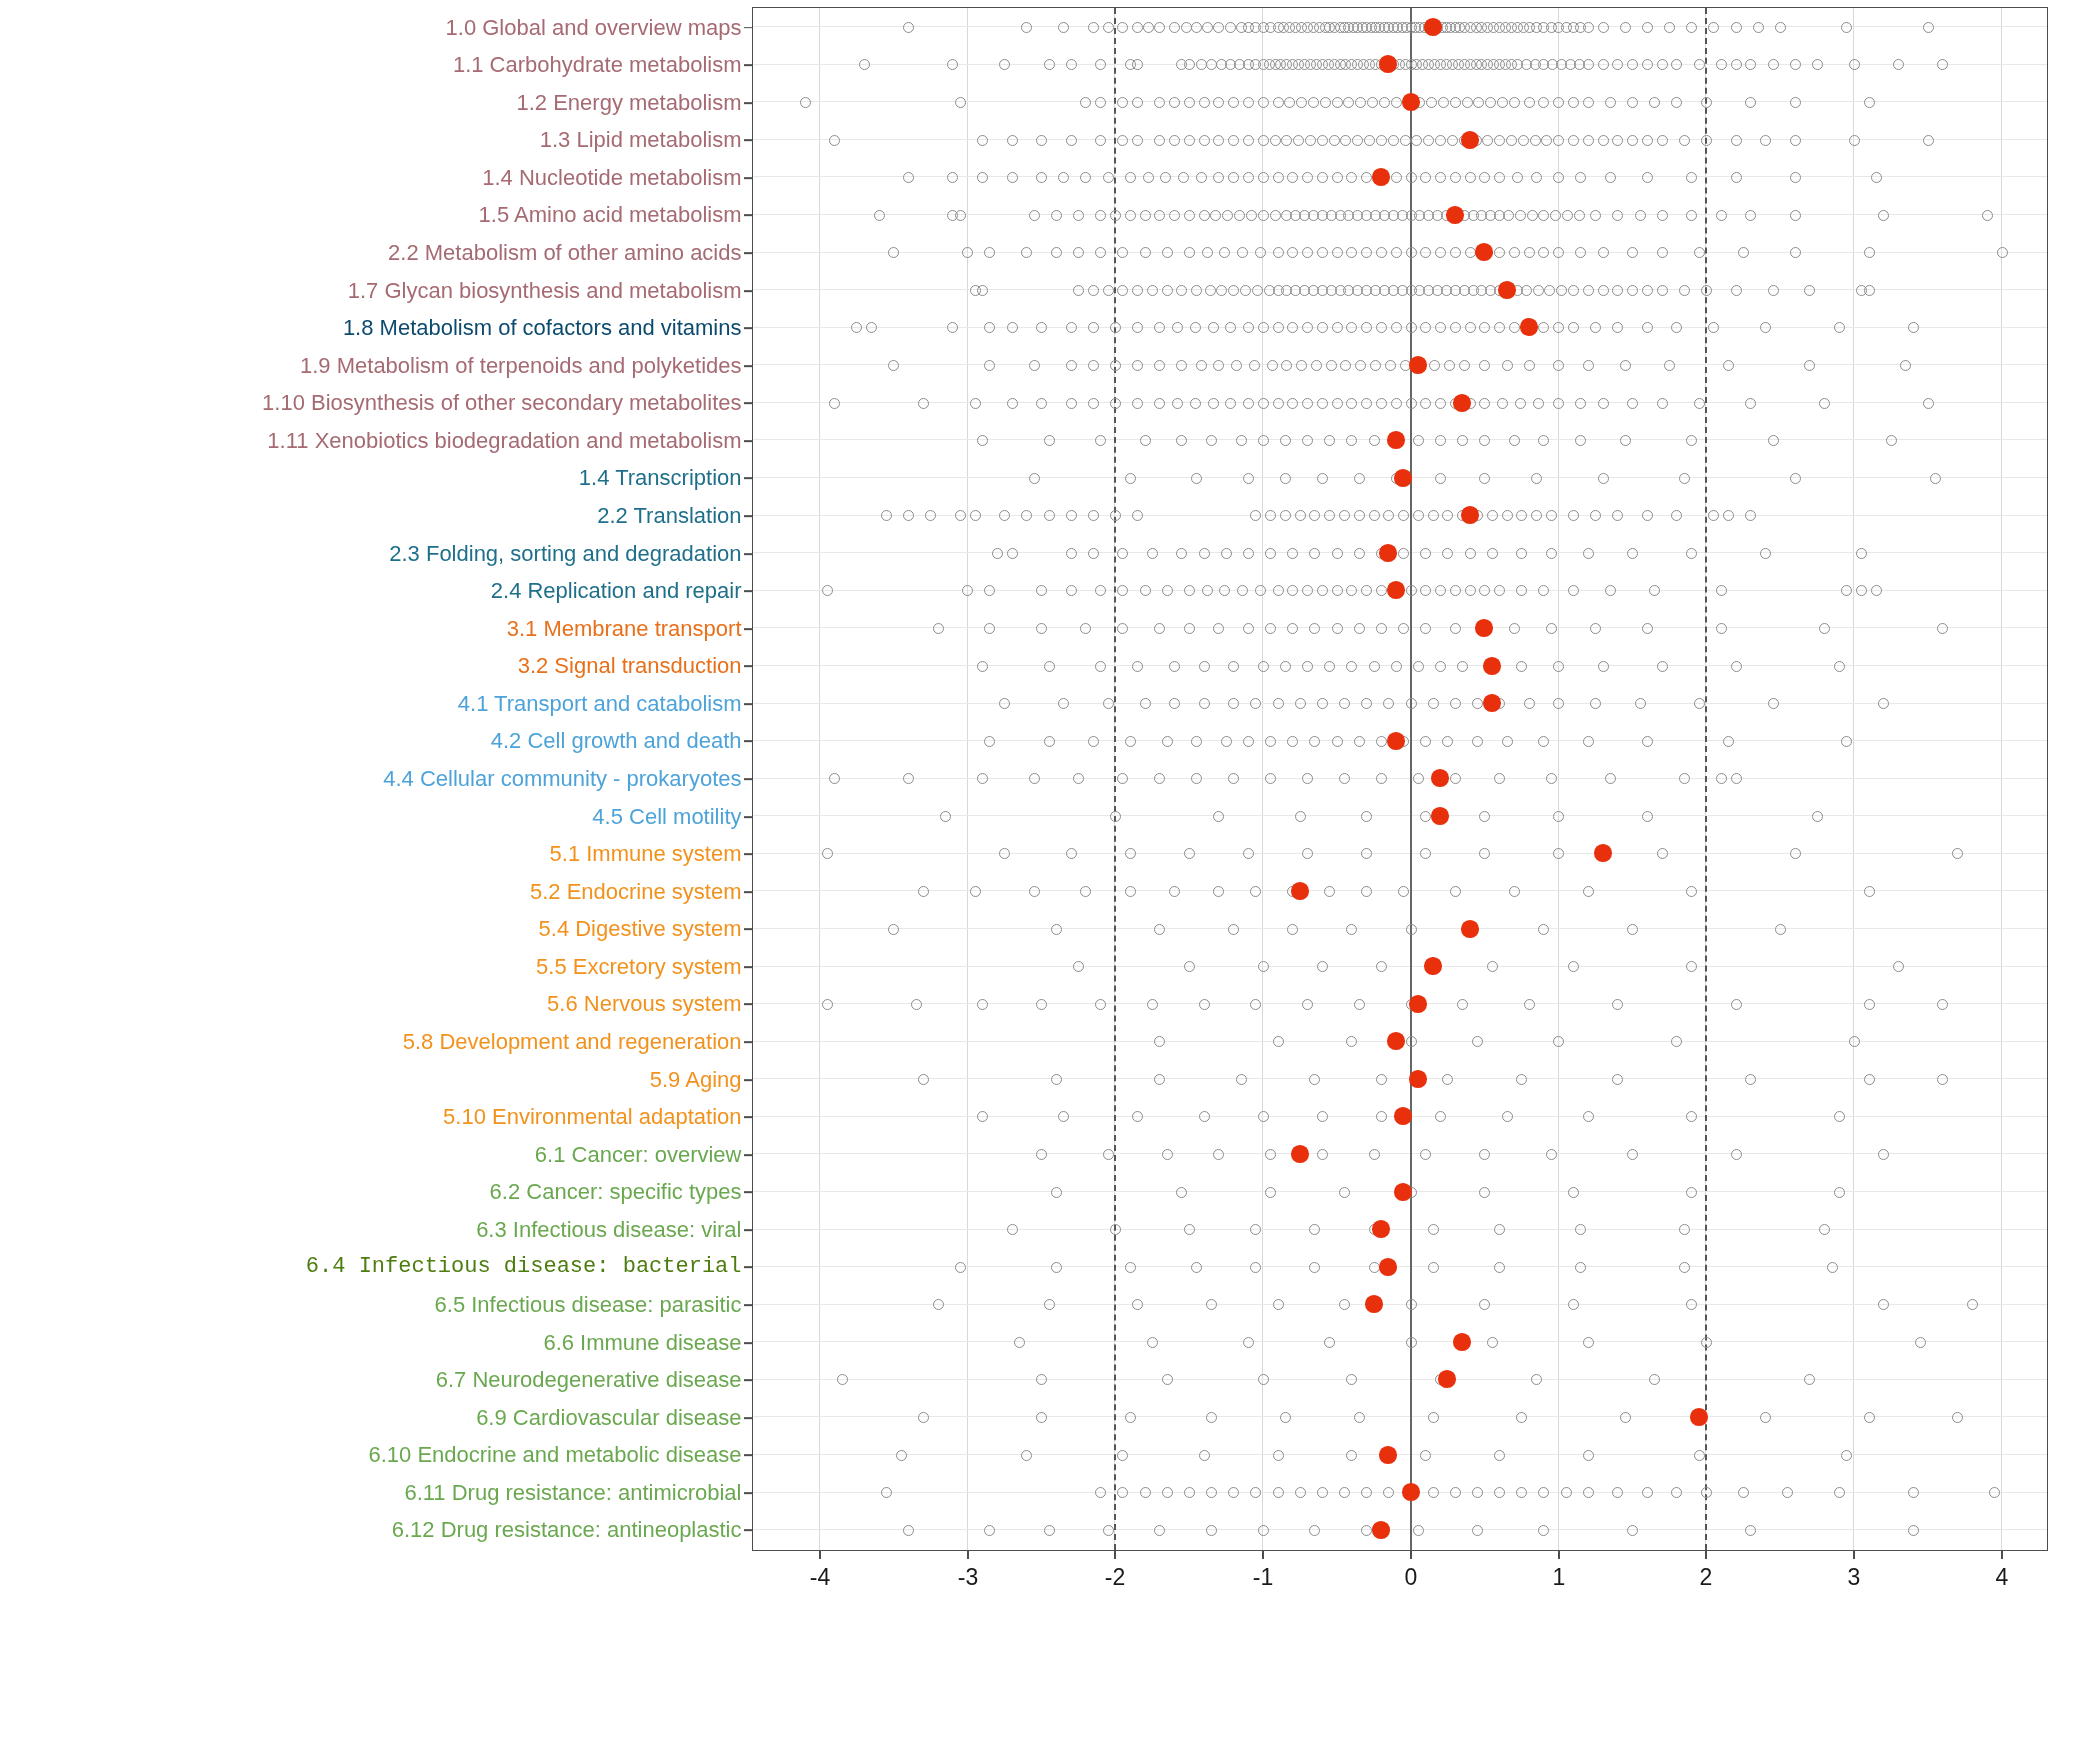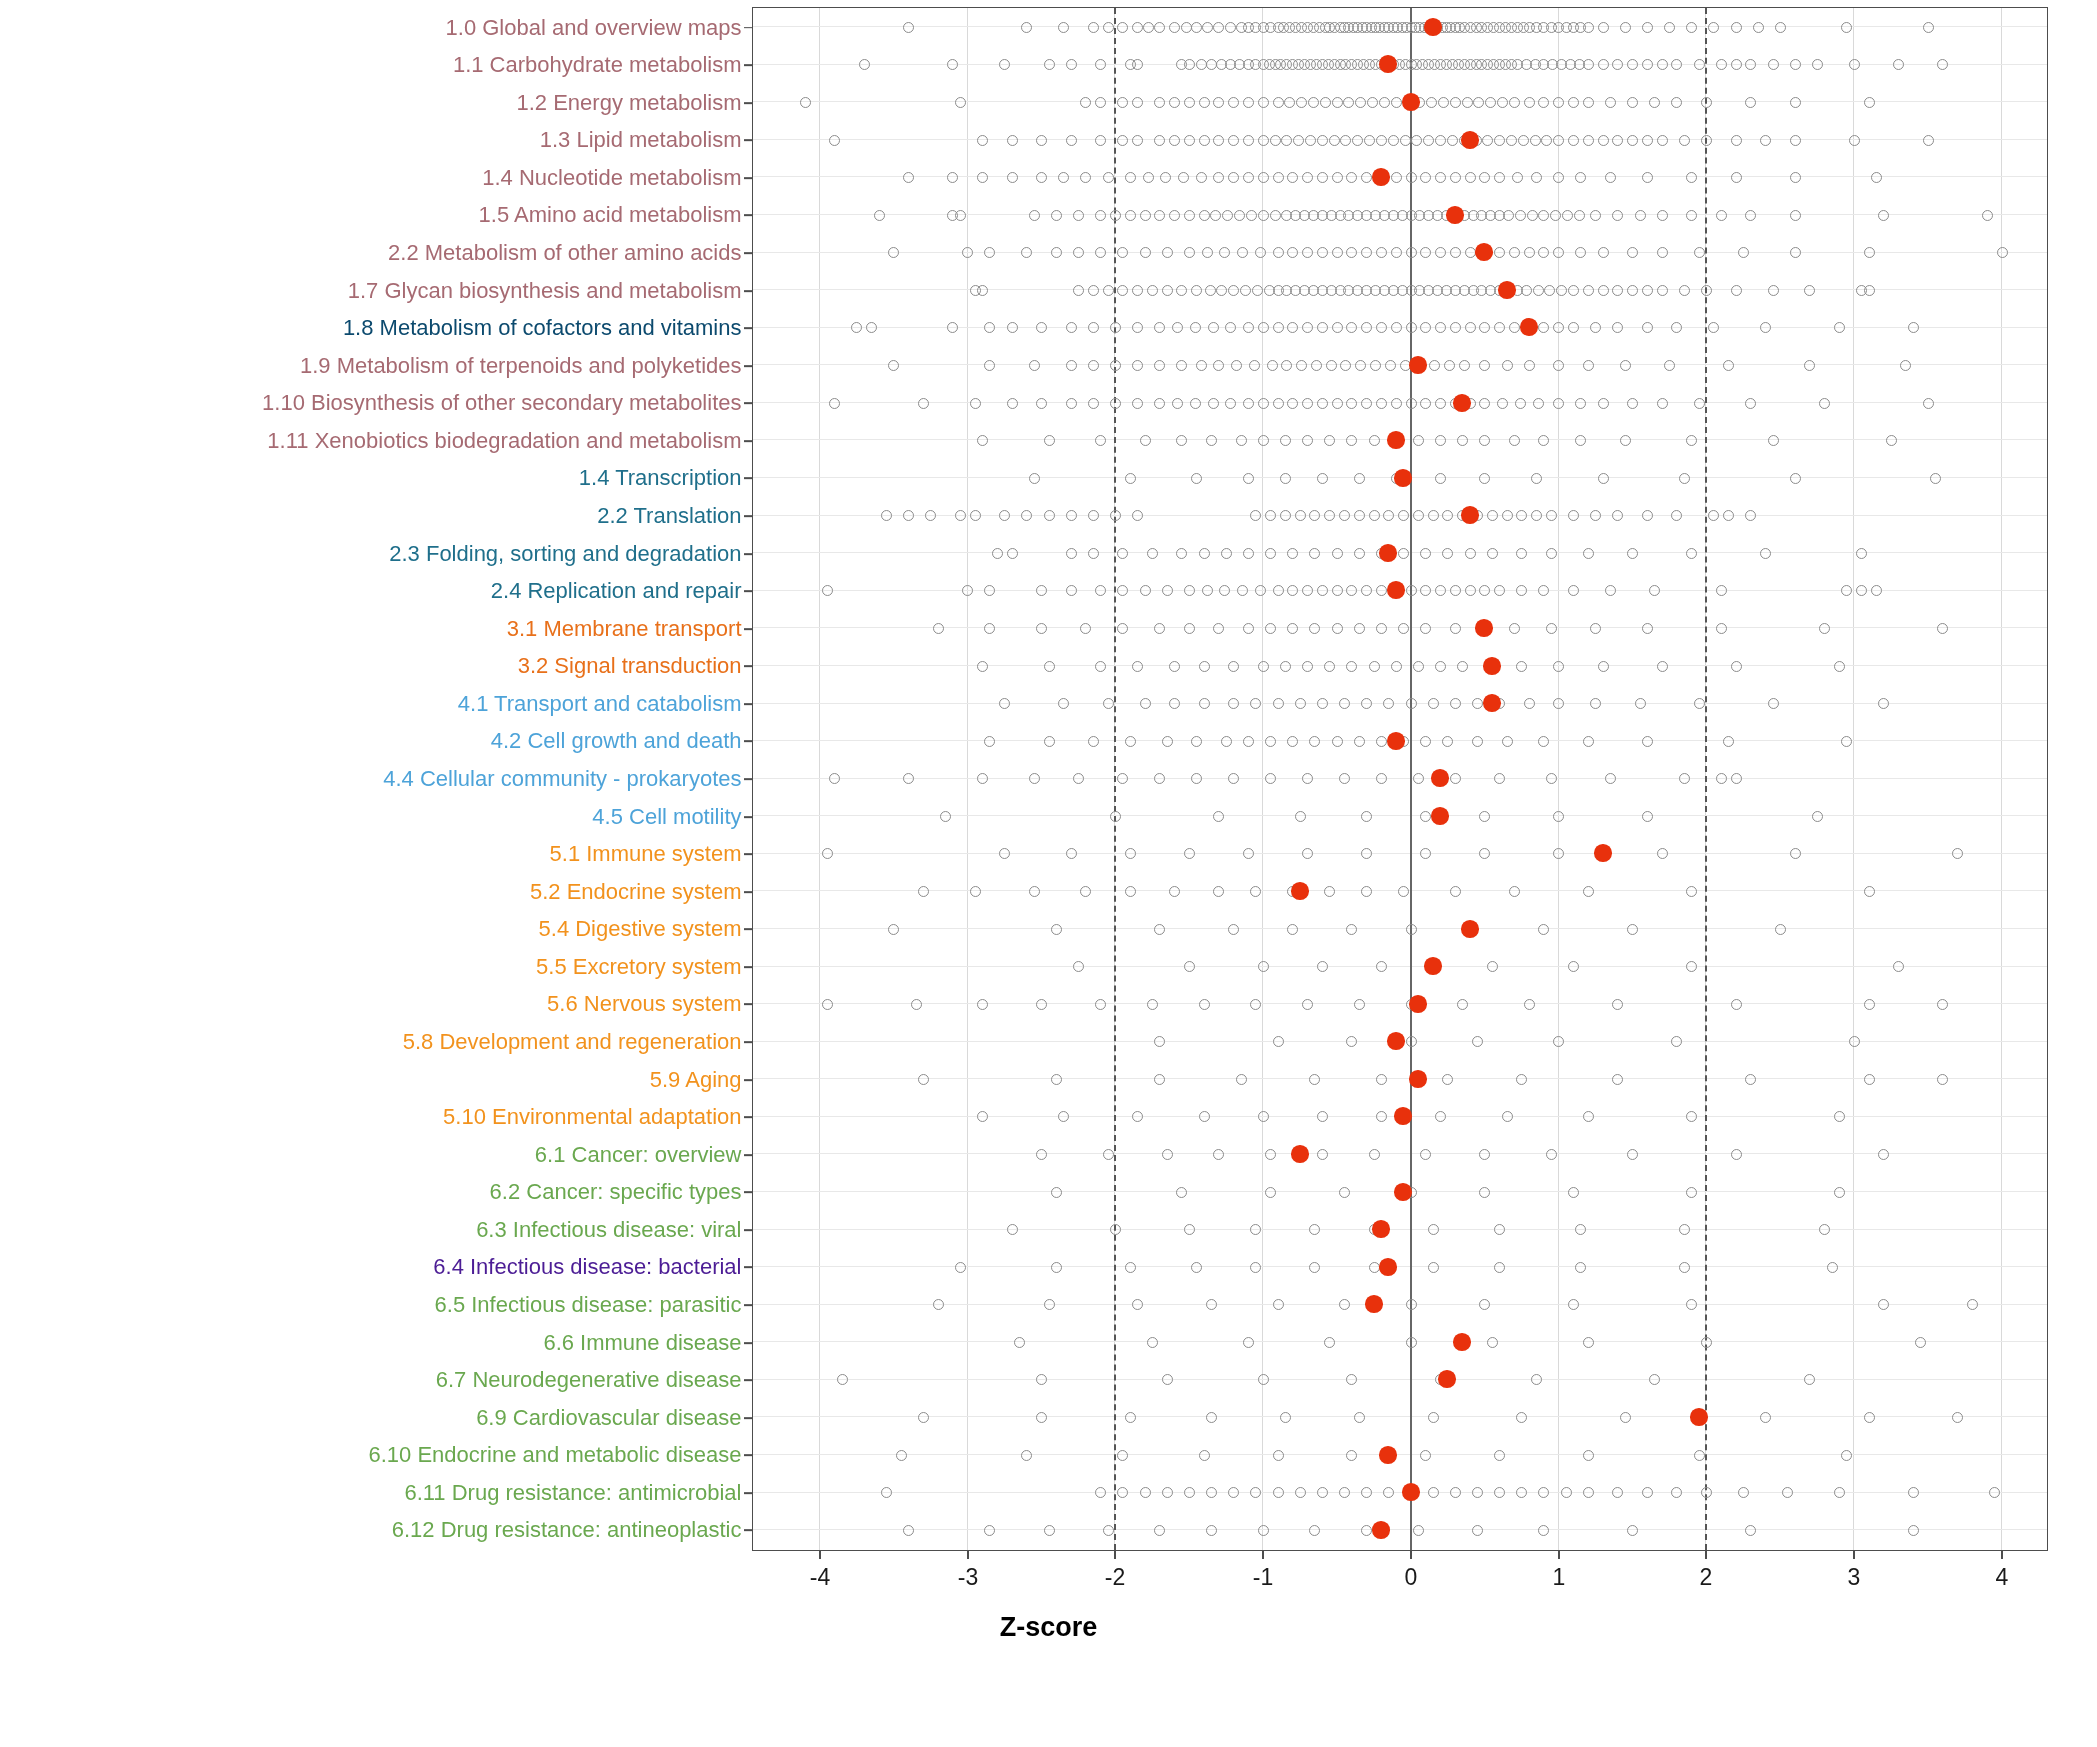--- a/index.html
+++ b/index.html
@@ -218,21 +218,21 @@
       <div class="ylabel" style="top: 1080px; color: rgb(242, 146, 29);">5.9 Aging</div>
       <div class="ytick" style="top: 1080px; right: 0px;"></div>
       <div class="ylabel" style="top: 1117px; color: rgb(242, 146, 29);">5.10 Environmental adaptation</div>
       <div class="ytick" style="top: 1117px; right: 0px;"></div>
       <div class="ylabel" style="top: 1155px; color: rgb(106, 168, 79);">6.1 Cancer: overview</div>
       <div class="ytick" style="top: 1155px; right: 0px;"></div>
       <div class="ylabel" style="top: 1192px; color: rgb(106, 168, 79);">6.2 Cancer: specific types</div>
       <div class="ytick" style="top: 1192px; right: 0px;"></div>
       <div class="ylabel" style="top: 1230px; color: rgb(106, 168, 79);">6.3 Infectious disease: viral</div>
       <div class="ytick" style="top: 1230px; right: 0px;"></div>
-      <div class="ylabel" style="top: 1267px; color: #4c1d95;">6.4 Infectious disease: bacterial</div>
+      <div class="ylabel" style="top: 1267px; color: #4d7c0f; font-family: Liberation Mono, monospace;">6.4 Infectious disease: bacterial</div>
       <div class="ytick" style="top: 1267px; right: 0px;"></div>
       <div class="ylabel" style="top: 1305px; color: rgb(106, 168, 79);">6.5 Infectious disease: parasitic</div>
       <div class="ytick" style="top: 1305px; right: 0px;"></div>
       <div class="ylabel" style="top: 1343px; color: rgb(106, 168, 79);">6.6 Immune disease</div>
       <div class="ytick" style="top: 1343px; right: 0px;"></div>
       <div class="ylabel" style="top: 1380px; color: rgb(106, 168, 79);">6.7 Neurodegenerative disease</div>
       <div class="ytick" style="top: 1380px; right: 0px;"></div>
       <div class="ylabel" style="top: 1418px; color: rgb(106, 168, 79);">6.9 Cardiovascular disease</div>
       <div class="ytick" style="top: 1418px; right: 0px;"></div>
       <div class="ylabel" style="top: 1455px; color: rgb(106, 168, 79);">6.10 Endocrine and metabolic disease</div>
@@ -1493,15 +1493,14 @@
       <div class="xticklabel" style="left: 1411px; top: 1564px;">0</div>
       <div class="xtick" style="left: 1558px; top: 1551px;"></div>
       <div class="xticklabel" style="left: 1559px; top: 1564px;">1</div>
       <div class="xtick" style="left: 1705px; top: 1551px;"></div>
       <div class="xticklabel" style="left: 1706px; top: 1564px;">2</div>
       <div class="xtick" style="left: 1853px; top: 1551px;"></div>
       <div class="xticklabel" style="left: 1854px; top: 1564px;">3</div>
       <div class="xtick" style="left: 2001px; top: 1551px;"></div>
       <div class="xticklabel" style="left: 2002px; top: 1564px;">4</div>
     </div>
-  <div id="xaxis-title" style="top: 1612px;">Z-score</div>
 </div>
 
 
 </body></html>

